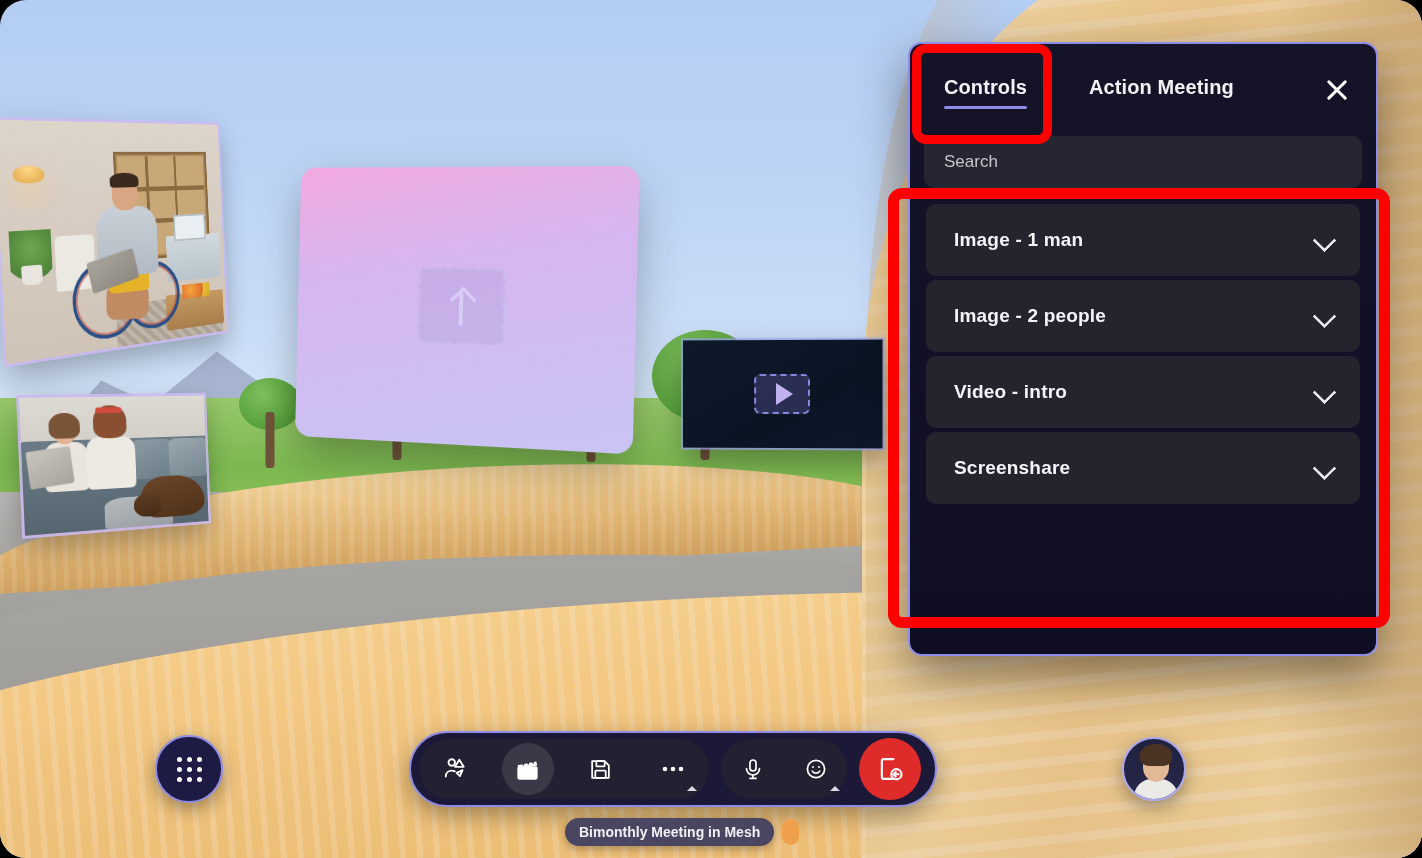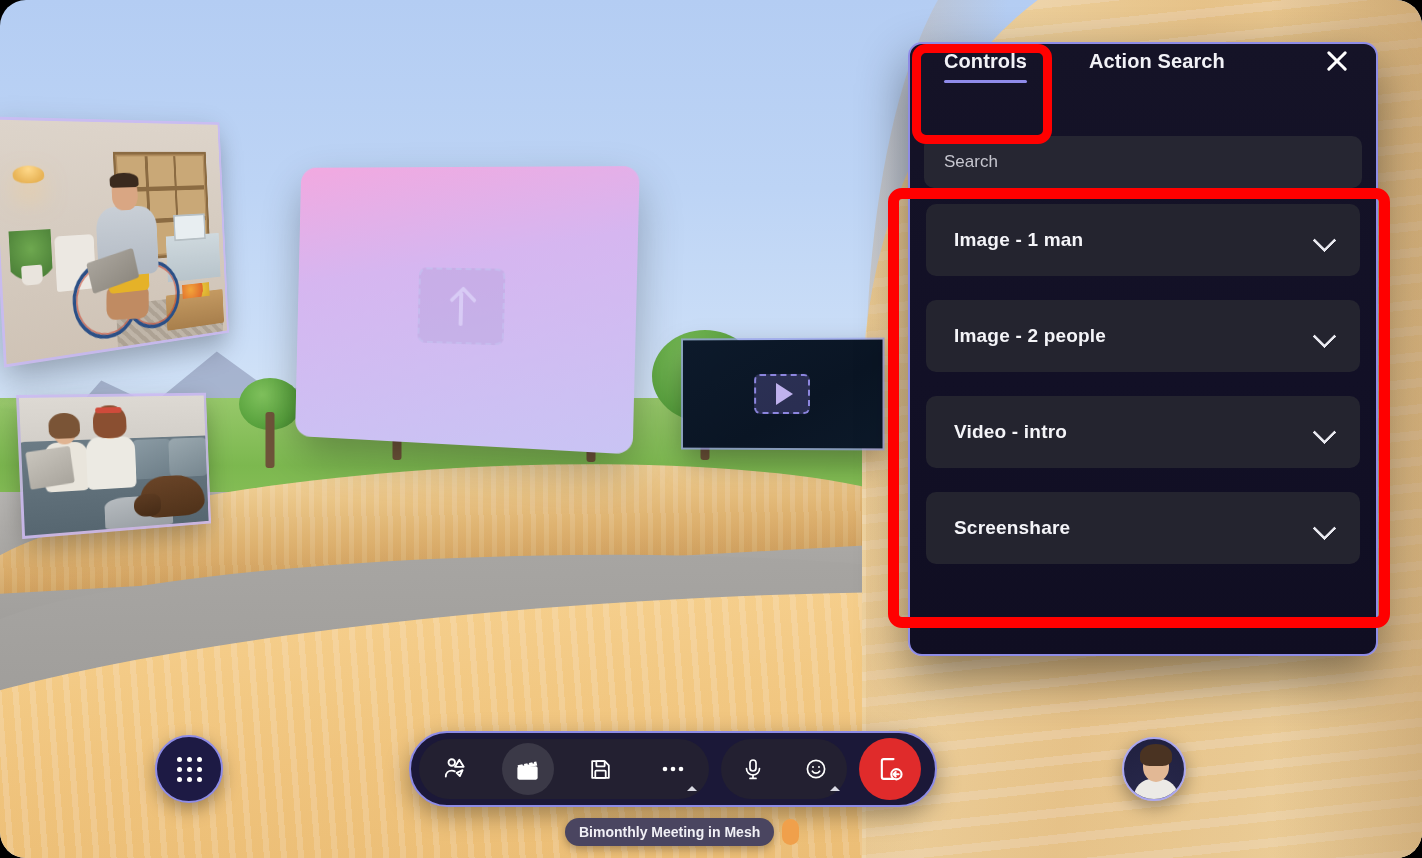--- a/index.html
+++ b/index.html
@@ -383,21 +383,21 @@
   .side-panel {
     position:absolute; left:908px; top:42px; width:470px; height:614px;
     background: linear-gradient(180deg, #151327 0%, #121026 55%, #100e22 100%);
     border:2px solid #8e8ce6;
     border-radius: 14px;
     overflow:hidden;
     box-shadow: 0 20px 50px rgba(0,0,0,.45);
   }
   .panel-header{
     position:relative; height:92px;
-    display:flex; align-items:flex-start; padding:0 22px;
+    display:flex; align-items:center; padding:0 22px;
   }
   .tab{
     position:relative;
     font-size:20px; font-weight:700; color:#f2f2f7;
     padding: 6px 0 12px 0;
     cursor:pointer; letter-spacing:.1px;
     white-space:nowrap;
   }
   .tab.active::after{
     content:""; position:absolute; left:0; right:0; bottom:2px; height:3px;
@@ -421,21 +421,21 @@
     display:flex; align-items:center; padding:0 20px;
   }
   .search-box input{
     border:0; outline:0; background:transparent; width:100%;
     color:#e8e8ee; font-size:17px; font-family:"Liberation Sans", sans-serif;
   }
   .search-box input::placeholder{ color:#c6c6cf; }
 
   .ctrl-list{
     padding: 6px 16px 16px 16px;
-    display:flex; flex-direction:column; gap:24px;
+    display:flex; flex-direction:column; gap:4px;
   }
   .ctrl-item{
     height:72px; background:#24242f; border-radius:10px;
     display:flex; align-items:center; justify-content:space-between;
     padding: 0 24px 0 28px; cursor:pointer;
   }
   .ctrl-item .label{
     color:#f4f4f8; font-size:19px; font-weight:700; letter-spacing:.2px;
   }
   .chev{
@@ -626,21 +626,21 @@
     </div>
   </div>
 
   <div class="side-panel">
 
     <div class="panel-header">
       <div class="tab active tab-controls">
         <span>Controls</span>
       </div>
       <div class="tab tab-action">
-        <span>Action Search</span>
+        <span>Action Meeting</span>
       </div>
       <div class="panel-close"></div>
     </div>
 
     <div class="search-box">
       <input type="text" placeholder="Search" style="">
     </div>
 
     <div class="ctrl-list">
 

